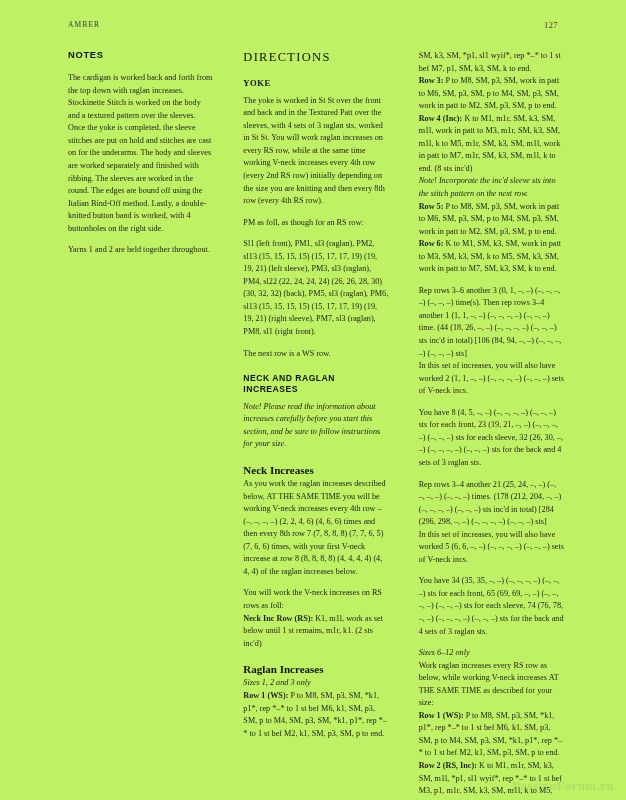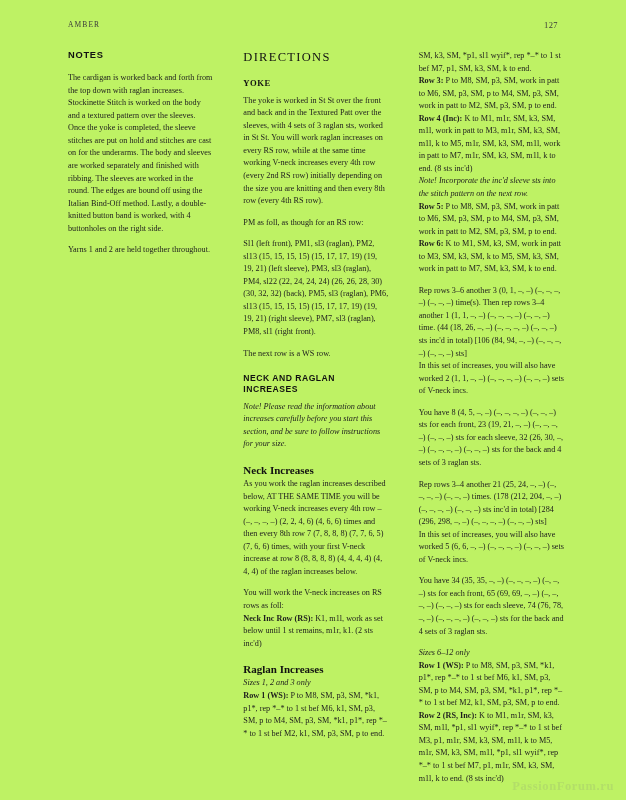--- a/index.html
+++ b/index.html
@@ -177,20 +177,21 @@
       <p class="body">In this set of increases, you will also have worked 2 (1, 1, –, –) (–, –, –, –) (–, –, –) sets of V-neck incs.</p>
 
       <p class="body">You have 8 (4, 5, –, –) (–, –, –, –) (–, –, –) sts for each front, 23 (19, 21, –, –) (–, –, –, –) (–, –, –) sts for each sleeve, 32 (26, 30, –, –) (–, –, –, –) (–, –, –) sts for the back and 4 sets of 3 raglan sts.</p>
 
       <p class="body tight">Rep rows 3–4 another 21 (25, 24, –, –) (–, –, –, –) (–, –, –) times. (178 (212, 204, –, –) (–, –, –, –) (–, –, –) sts inc'd in total) [284 (296, 298, –, –) (–, –, –, –) (–, –, –) sts]</p>
       <p class="body">In this set of increases, you will also have worked 5 (6, 6, –, –) (–, –, –, –) (–, –, –) sets of V-neck incs.</p>
 
       <p class="body">You have 34 (35, 35, –, –) (–, –, –, –) (–, –, –) sts for each front, 65 (69, 69, –, –) (–, –, –, –) (–, –, –) sts for each sleeve, 74 (76, 78, –, –) (–, –, –, –) (–, –, –) sts for the back and 4 sets of 3 raglan sts.</p>
 
       <p class="body it tight">Sizes 6–12 only</p>
+      <p class="body tight">Work raglan increases every RS row as below, while working V-neck increases AT THE SAME TIME as described for your size:</p>
       <p class="body tight"><span class="bd">Row 1 (WS):</span><span> P to M8, SM, p3, SM, *k1, p1*, rep *–* to 1 st bef M6, k1, SM, p3, SM, p to M4, SM, p3, SM, *k1, p1*, rep *–* to 1 st bef M2, k1, SM, p3, SM, p to end.</span></p>
       <p class="body tight"><span class="bd">Row 2 (RS, Inc):</span><span> K to M1, m1r, SM, k3, SM, m1l, *p1, sl1 wyif*, rep *–* to 1 st bef M3, p1, m1r, SM, k3, SM, m1l, k to M5, m1r, SM, k3, SM, m1l, *p1, sl1 wyif*, rep *–* to 1 st bef M7, p1, m1r, SM, k3, SM, m1l, k to end. (8 sts inc'd)</span></p>
 
     </div>
 
   </div>
 
   <div class="watermark">PassionForum.ru</div>
 </div>
 

